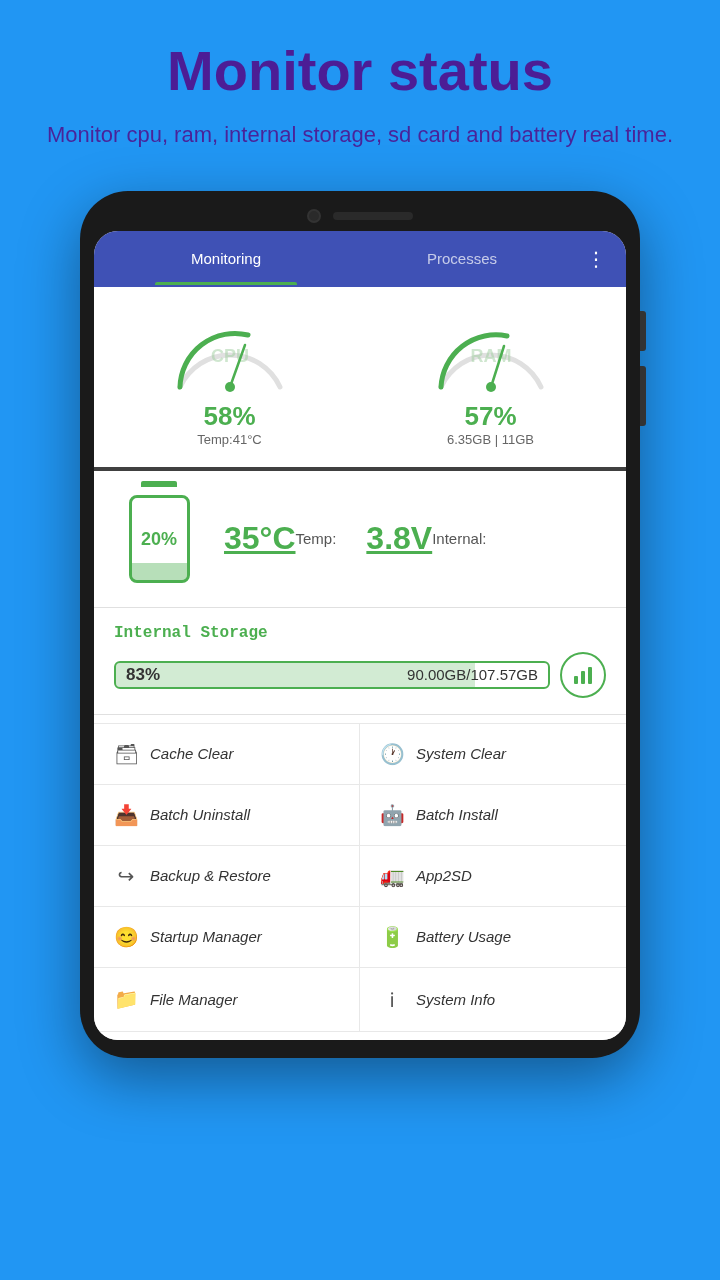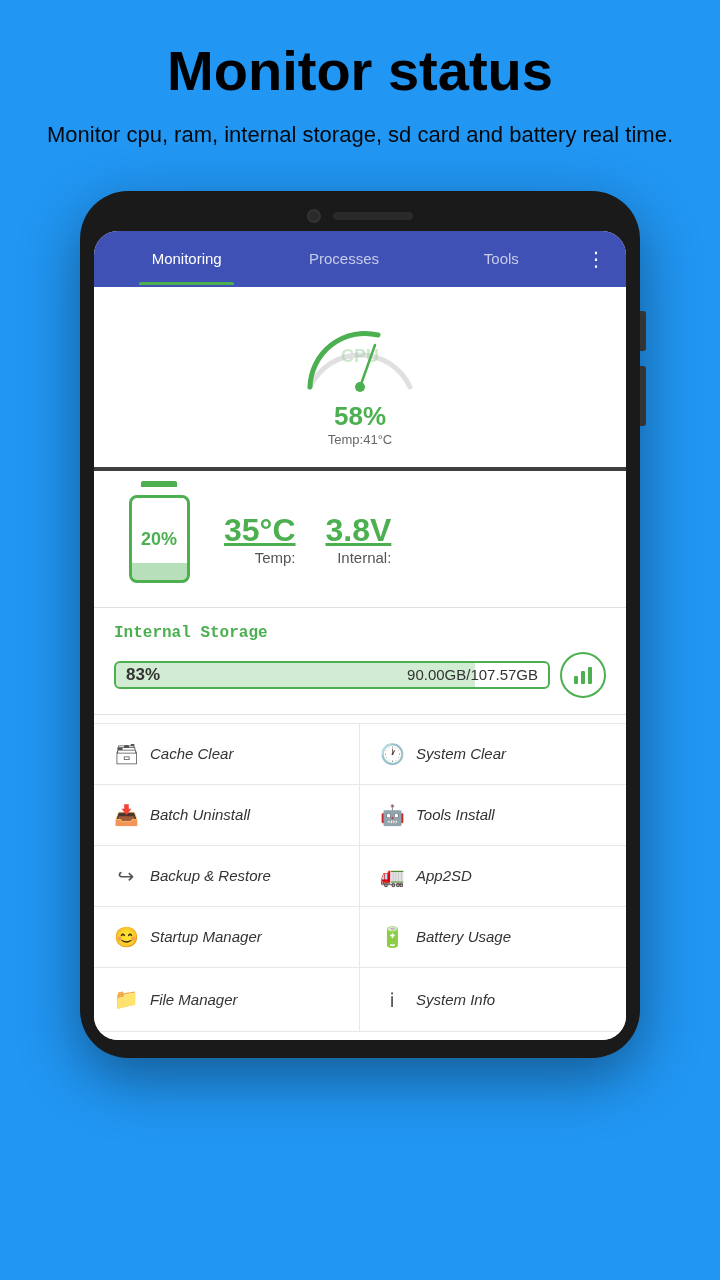--- a/index.html
+++ b/index.html
@@ -8,21 +8,21 @@
       width: 720px;
       min-height: 1280px;
       background: #2196F3;
       font-family: 'Arial', sans-serif;
       overflow-x: hidden;
     }
 
     .header-section {
       padding: 40px 24px 30px;
       text-align: center;
-      color: #000000;
+      color: #4c1d95;
     }
     .header-title {
       font-size: 56px;
       font-weight: 900;
       margin-bottom: 16px;
       line-height: 1.1;
     }
     .header-subtitle {
       font-size: 22px;
       font-weight: 400;
@@ -196,22 +196,22 @@
       font-weight: bold;
       color: #4CAF50;
     }
 
     .battery-stats {
       display: flex;
       gap: 30px;
     }
     .battery-stat {
       display: flex;
-      flex-direction: column;
-      align-items: flex-end;
+      flex-direction: row;
+      align-items: center;
     }
     .battery-stat-value {
       font-size: 32px;
       font-weight: bold;
       color: #4CAF50;
       text-decoration: underline;
     }
     .battery-stat-label {
       font-size: 15px;
       color: #555;
@@ -353,21 +353,20 @@
     <div class="phone-notch-bar">
       <div class="phone-camera"></div>
       <div class="phone-speaker"></div>
     </div>
 
     <div class="phone-screen">
 
       <div class="nav-bar">
         <div class="nav-tab active">Monitoring</div>
         <div class="nav-tab">Processes</div>
-        <div class="nav-tab">Tools</div>
         <div class="nav-more">⋮</div>
       </div>
 
       <div class="gauges-section">
 
         <div class="gauge-container">
           <svg class="gauge-svg" viewBox="0 0 130 90">
 
             <path d="M 15 80 A 55 55 0 0 1 115 80" fill="none" stroke="#e0e0e0" stroke-width="5" stroke-linecap="round"></path>
 
@@ -375,20 +374,32 @@
 
             <text x="65" y="55" text-anchor="middle" font-size="18" fill="#a0cfa0" font-weight="bold" opacity="0.5">CPU</text>
 
             <circle cx="65" cy="80" r="5" fill="#4CAF50"></circle>
             <line x1="65" y1="80" x2="80" y2="38" stroke="#4CAF50" stroke-width="2.5" stroke-linecap="round"></line>
           </svg>
           <div class="gauge-label-text">58%</div>
           <div class="gauge-sub-text">Temp:41°C</div>
         </div>
 
+        <div class="gauge-container">
+          <svg class="gauge-svg" viewBox="0 0 130 90">
+            <path d="M 15 80 A 55 55 0 0 1 115 80" fill="none" stroke="#e0e0e0" stroke-width="5" stroke-linecap="round"></path>
+
+            <path d="M 15 80 A 55 55 0 0 1 81 29" fill="none" stroke="#4CAF50" stroke-width="5" stroke-linecap="round"></path>
+            <text x="65" y="55" text-anchor="middle" font-size="18" fill="#a0cfa0" font-weight="bold" opacity="0.5">RAM</text>
+            <circle cx="65" cy="80" r="5" fill="#4CAF50"></circle>
+            <line x1="65" y1="80" x2="78" y2="39" stroke="#4CAF50" stroke-width="2.5" stroke-linecap="round"></line>
+          </svg>
+          <div class="gauge-label-text">57%</div>
+          <div class="gauge-sub-text">6.35GB | 11GB</div>
+        </div>
       </div>
 
       <div class="battery-section">
         <div class="battery-icon-wrap">
           <div class="battery-tip"></div>
           <div class="battery-body">
             <div class="battery-fill"></div>
             <div class="battery-percent">20%</div>
           </div>
         </div>
@@ -433,21 +444,21 @@
             <div class="tool-item">
               <span class="tool-icon">🕐</span>
               <span class="tool-label">System Clear</span>
             </div>
             <div class="tool-item">
               <span class="tool-icon">📥</span>
               <span class="tool-label">Batch Uninstall</span>
             </div>
             <div class="tool-item">
               <span class="tool-icon">🤖</span>
-              <span class="tool-label">Tools Install</span>
+              <span class="tool-label">Batch Install</span>
             </div>
             <div class="tool-item">
               <span class="tool-icon">↪</span>
               <span class="tool-label">Backup &amp; Restore</span>
             </div>
             <div class="tool-item">
               <span class="tool-icon">🚛</span>
               <span class="tool-label">App2SD</span>
             </div>
             <div class="tool-item">

